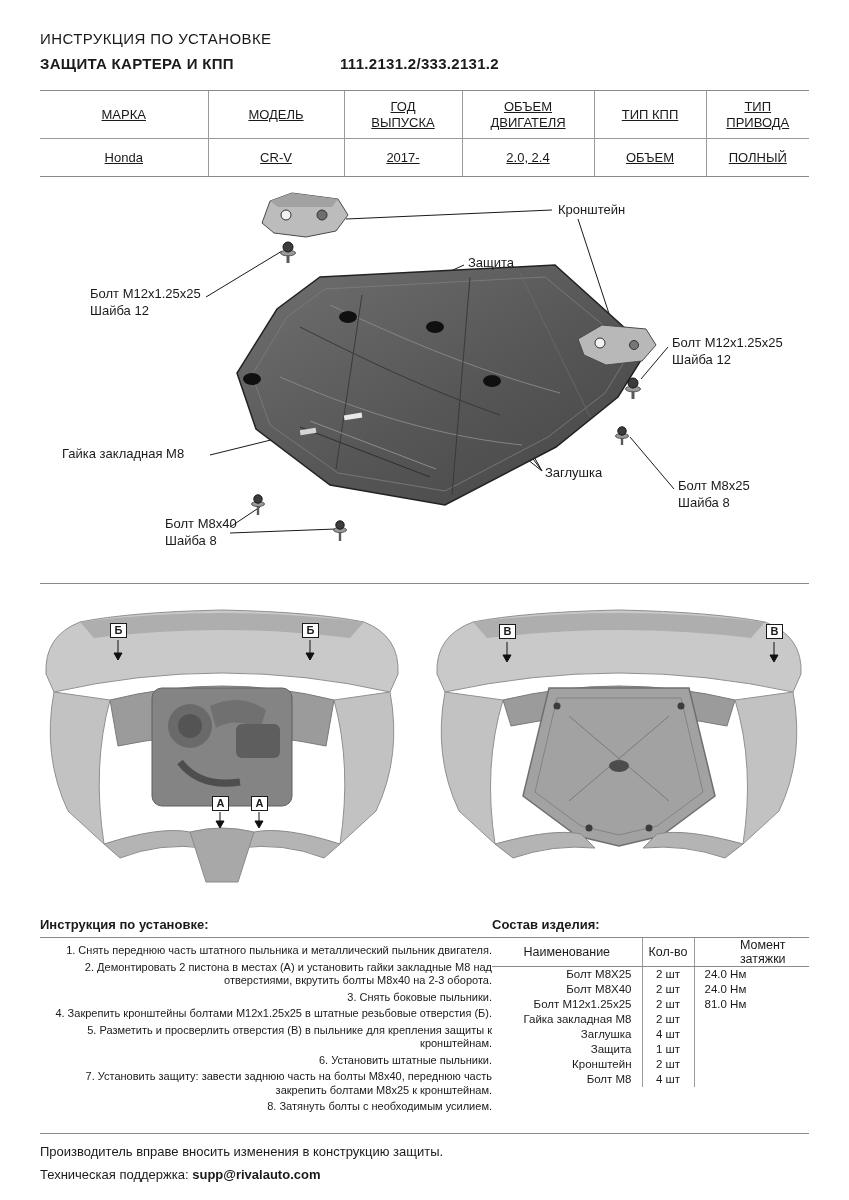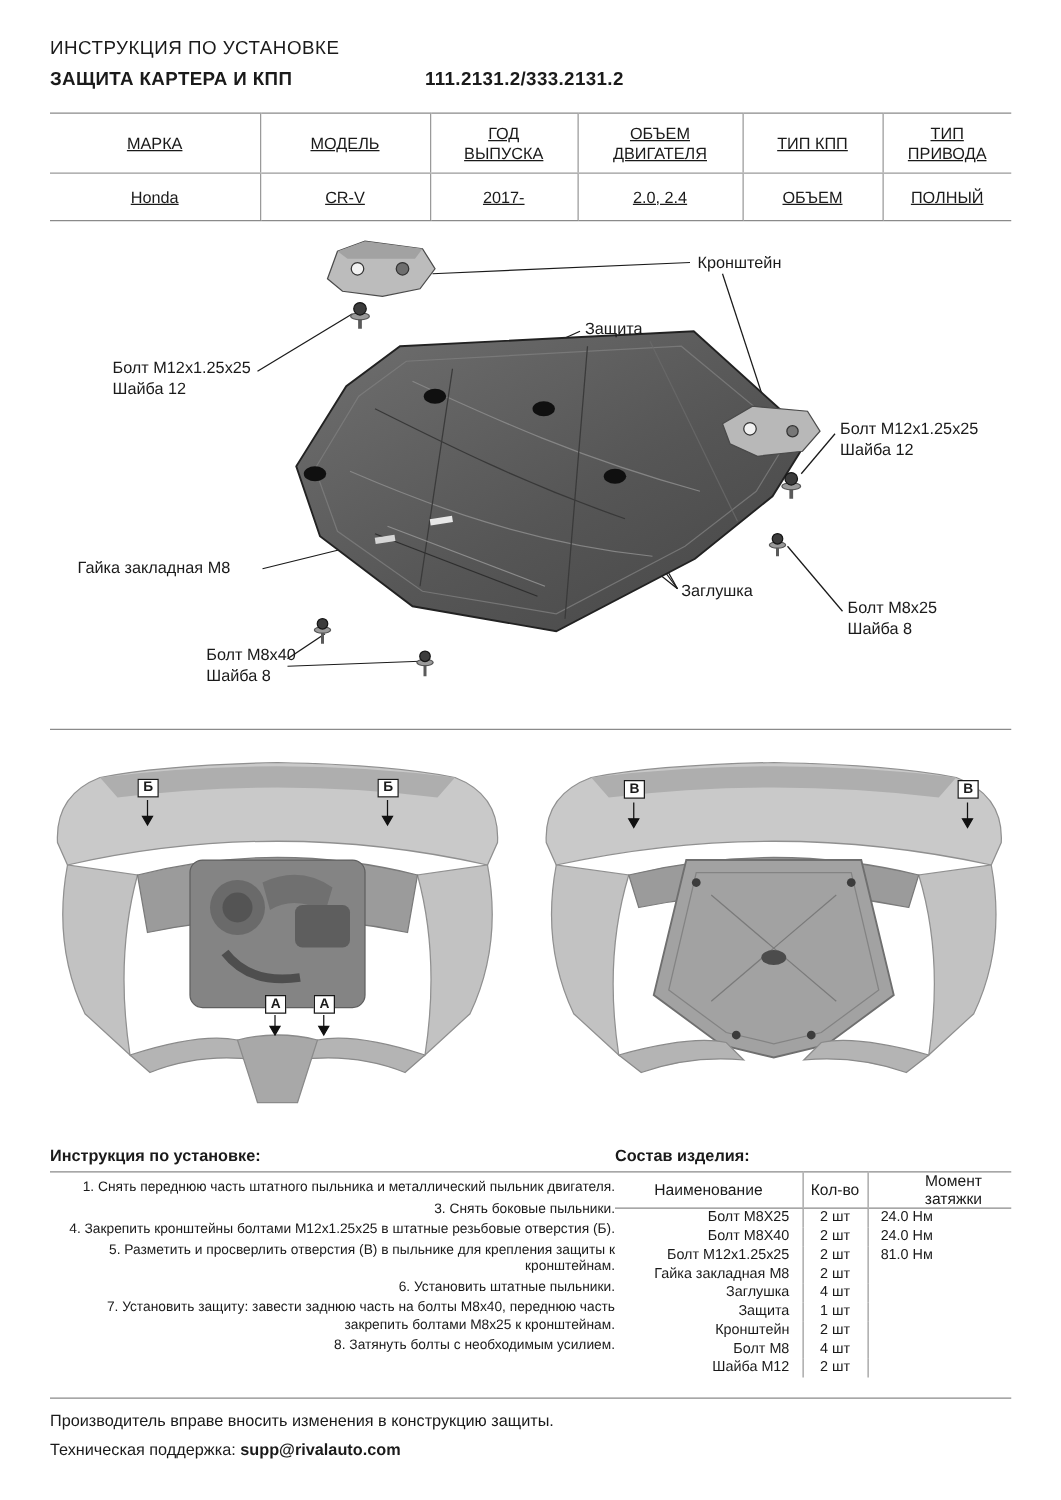--- a/index.html
+++ b/index.html
@@ -281,20 +281,21 @@
       <div class="marker" style="left:70px; top:28px;">В</div>
       <div class="marker" style="left:337px; top:28px;">В</div>
     </div>
   </div>
 
   <div class="bottom">
     <div class="instructions">
       <div class="sec-head">Инструкция по установке:</div>
       <div class="sec-rule"></div>
       <p class="step">1. Снять переднюю часть штатного пыльника и металлический пыльник двигателя.</p>
+      <p class="step">2. Демонтировать 2 пистона в местах (А) и установить гайки закладные М8 над отверстиями, вкрутить болты М8х40 на 2-3 оборота.</p>
       <p class="step">3. Снять боковые пыльники.</p>
       <p class="step">4. Закрепить кронштейны болтами М12х1.25х25 в штатные резьбовые отверстия (Б).</p>
       <p class="step">5. Разметить и просверлить отверстия (В) в пыльнике для крепления защиты к кронштейнам.</p>
       <p class="step">6. Установить штатные пыльники.</p>
       <p class="step">7. Установить защиту: завести заднюю часть на болты М8х40, переднюю часть закрепить болтами М8х25 к кронштейнам.</p>
       <p class="step">8. Затянуть болты с необходимым усилием.</p>
     </div>
 
     <div class="parts">
       <div class="sec-head">Состав изделия:</div>
@@ -345,25 +346,20 @@
           <tr>
               <td class="p-name">Кронштейн</td>
               <td class="p-qty">2 шт</td>
               <td class="p-torque"></td>
             </tr>
           <tr>
               <td class="p-name">Болт М8</td>
               <td class="p-qty">4 шт</td>
               <td class="p-torque"></td>
             </tr>
-          <tr>
-              <td class="p-name">Шайба М12</td>
-              <td class="p-qty">2 шт</td>
-              <td class="p-torque"></td>
-            </tr>
         </tbody>
       </table>
     </div>
   </div>
 
   <hr class="rule" style="margin-top:16px;">
 
   <div class="footer">
     <p>Производитель вправе вносить изменения в конструкцию защиты.</p>
     <p><span>Техническая поддержка:</span> <b>supp@rivalauto.com</b></p>

